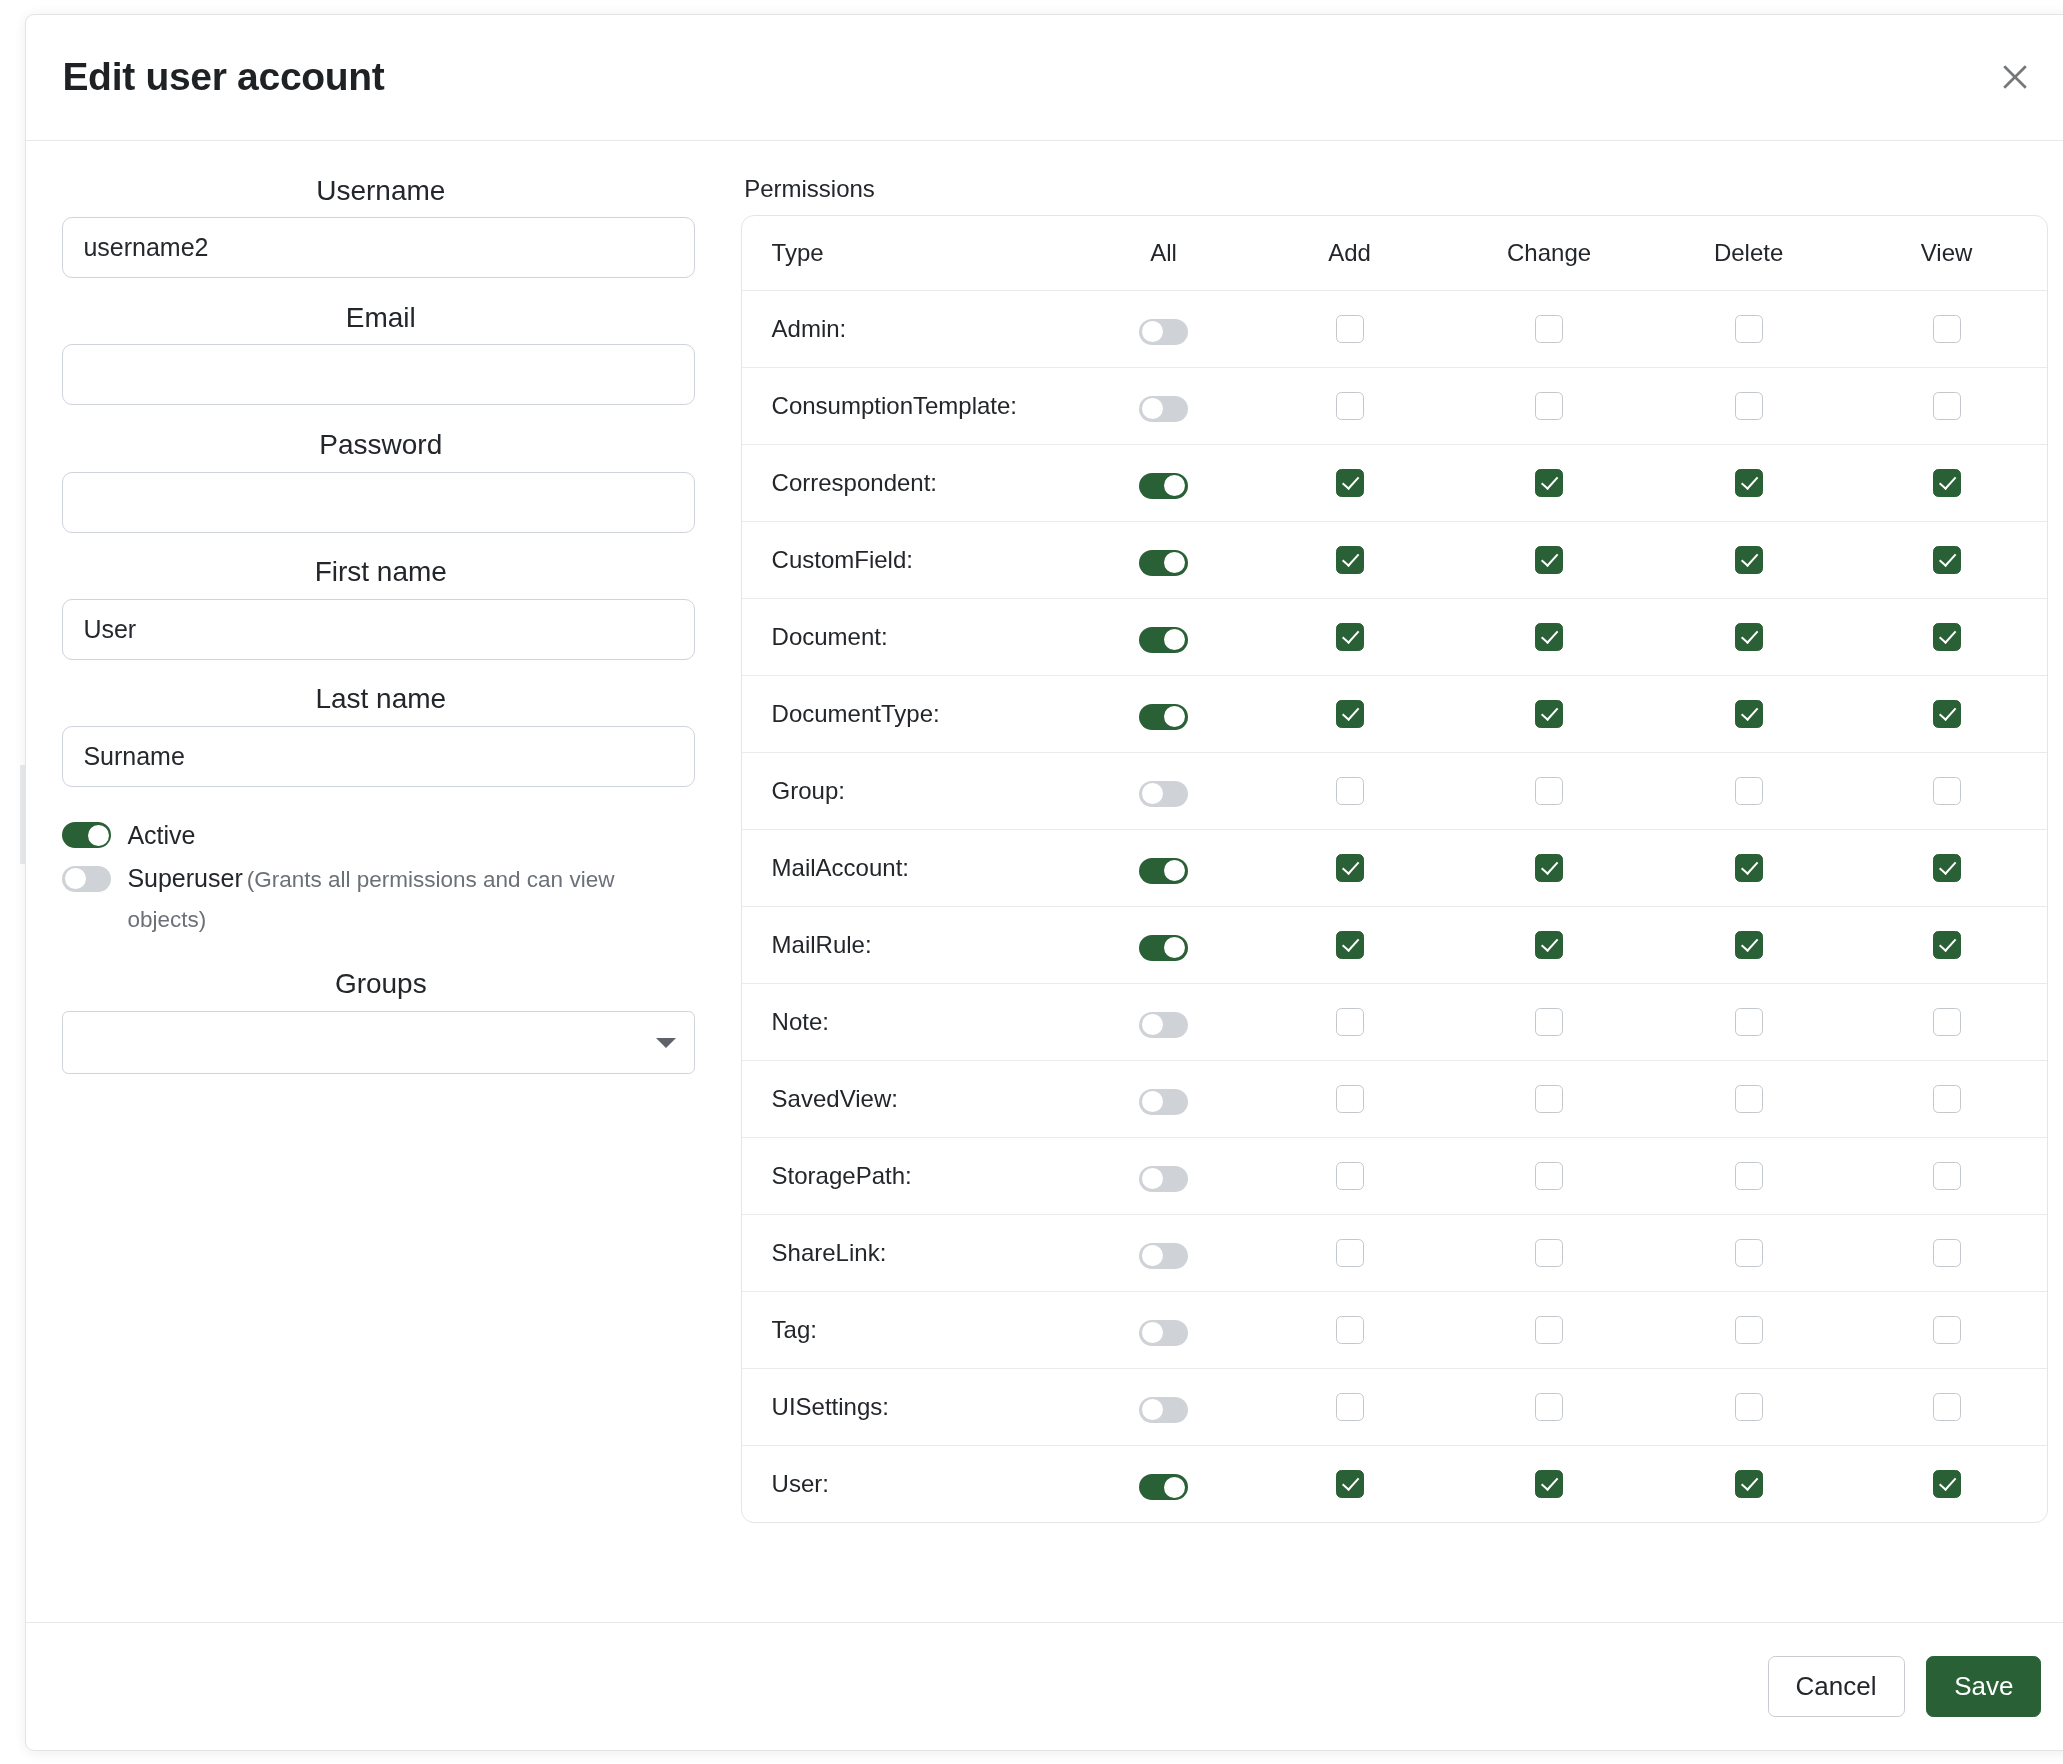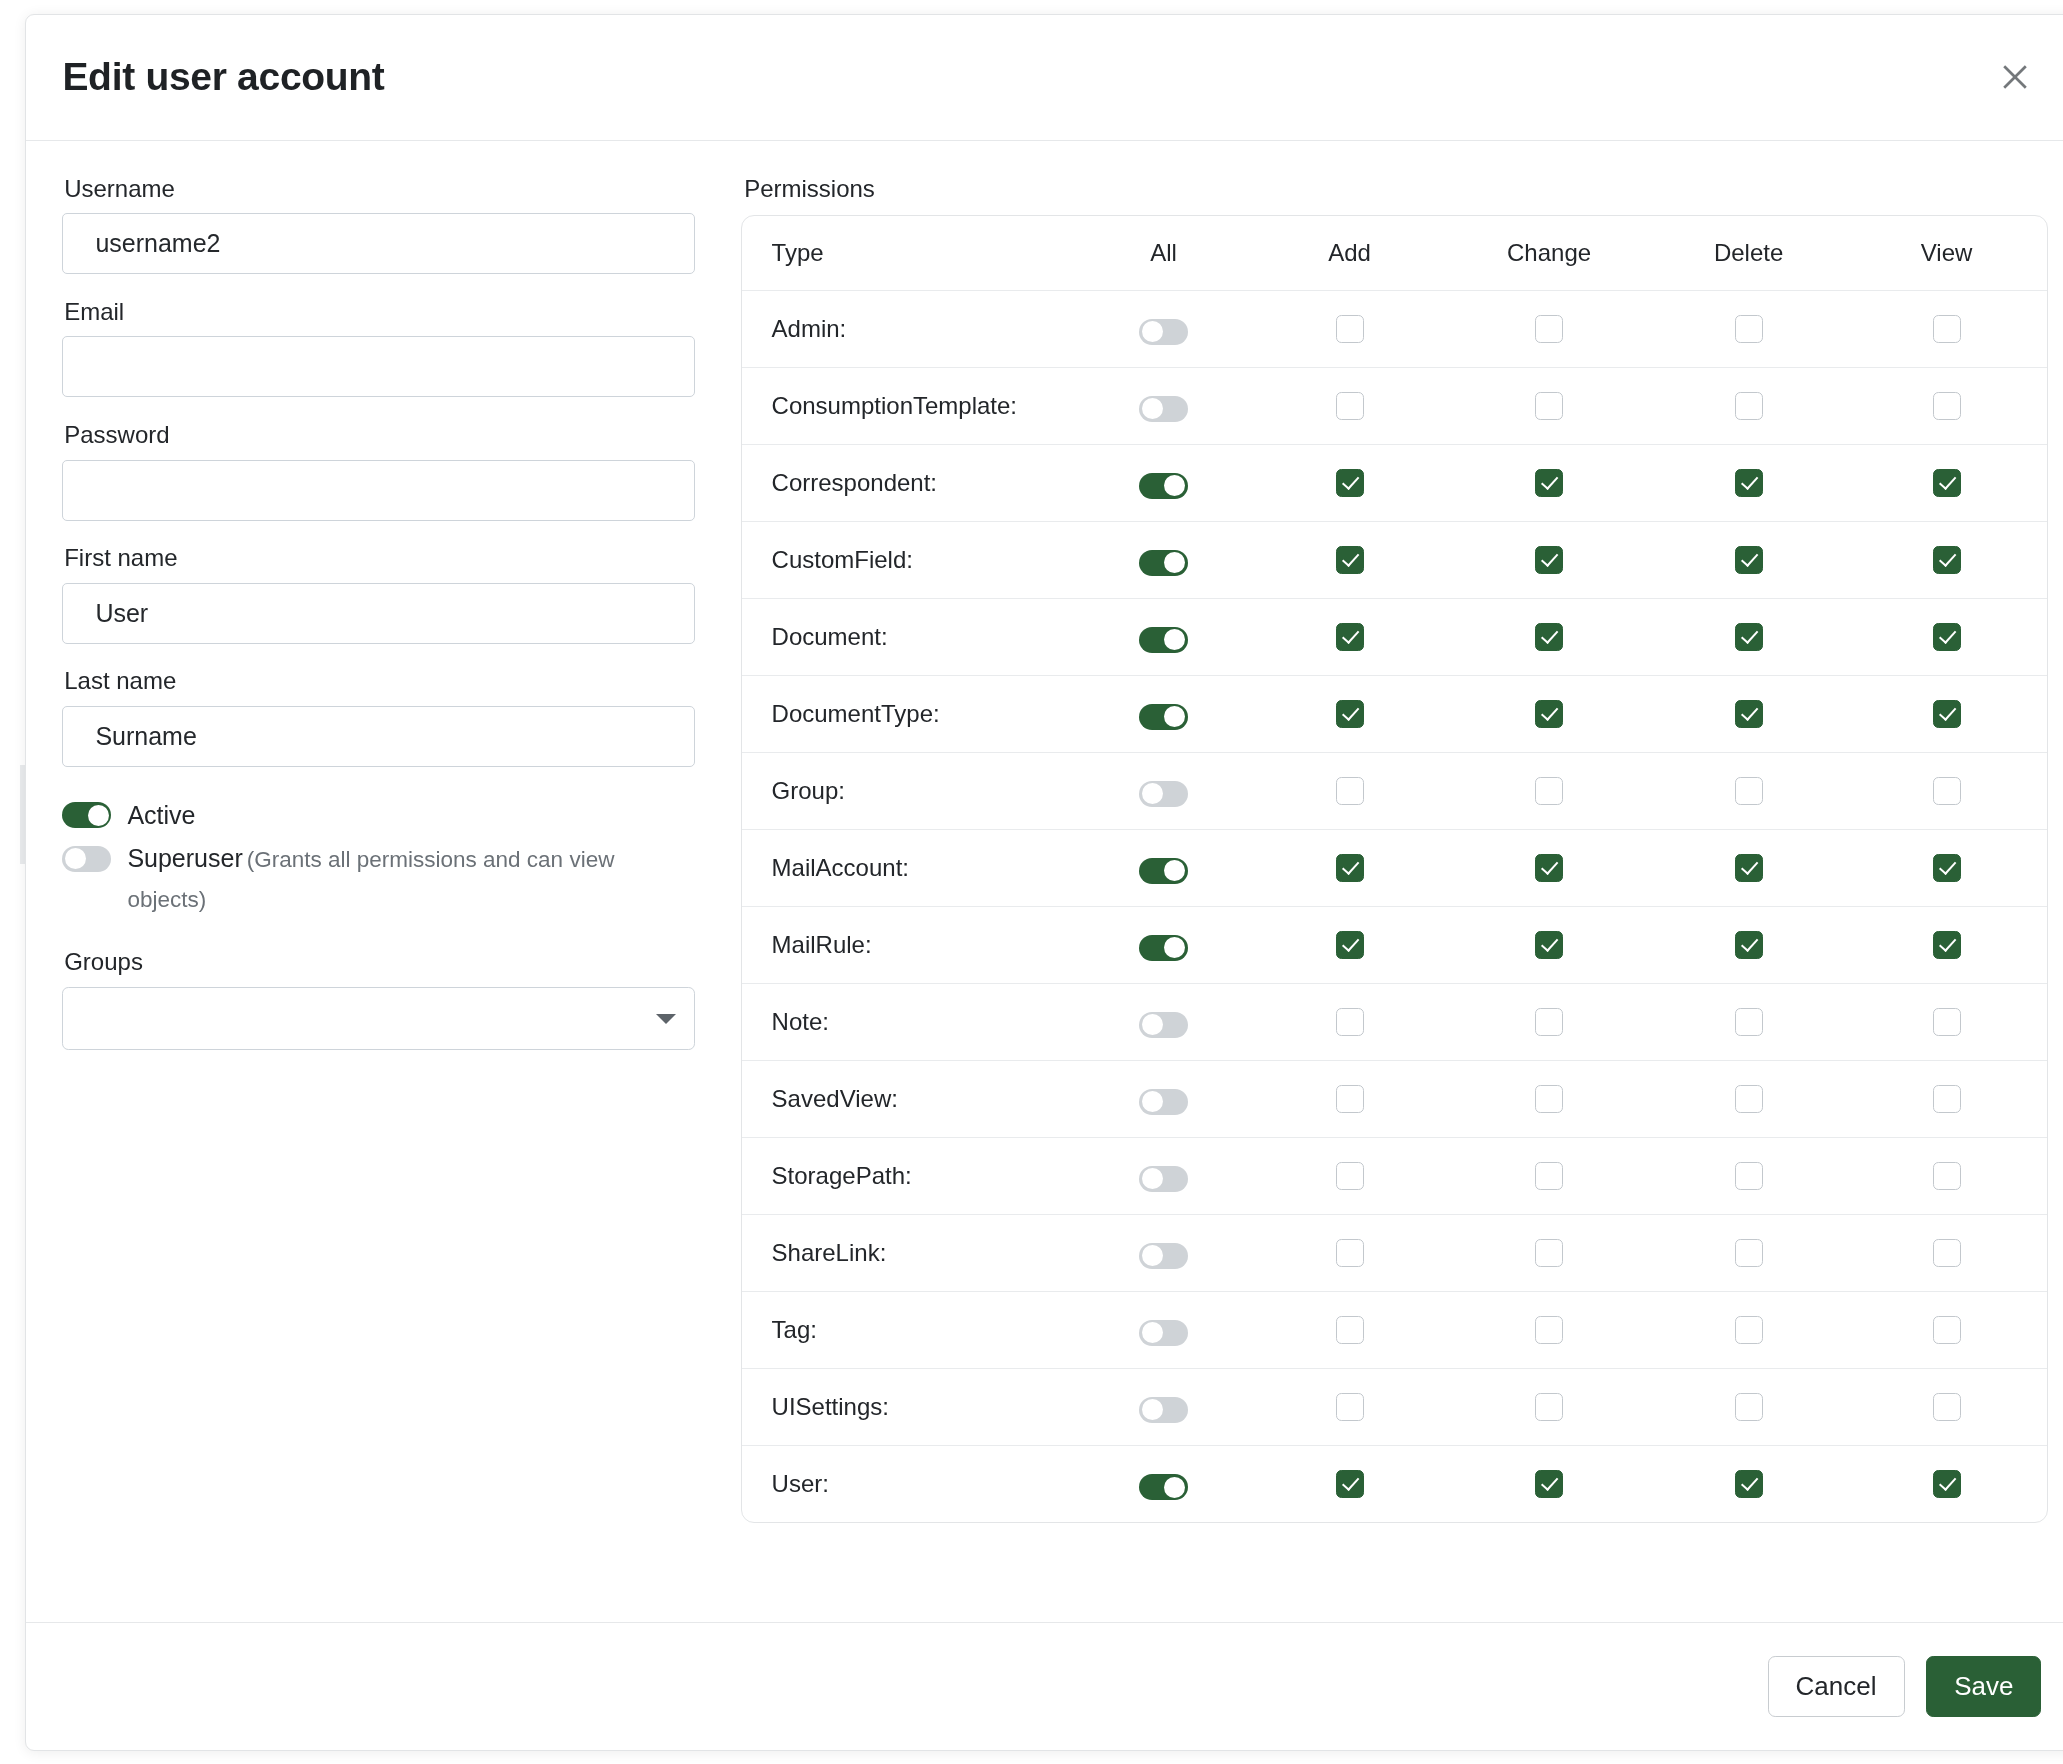--- a/index.html
+++ b/index.html
@@ -77,32 +77,33 @@
     width: 671px;
     flex: 0 0 671px;
     padding-right: 36px;
   }
   .right-col {
     flex: 1 1 auto;
     padding-left: 7.2px;
   }
 
   .field-label {
-    font-size: 24px;
+    font-size: 28px;
     color: #23262a;
     margin: 0 0 10.8px 1.8px;
+    text-align: center;
   }
   .text-input {
     width: 633px;
     height: 61px;
     border: 0.9px solid #ced4da;
-    border-radius: 5px;
+    border-radius: 10px;
     font-size: 25px;
     color: #25282c;
-    padding: 0 32px;
+    padding: 0 20px;
     background: #fff;
     outline: none;
     font-family: "Liberation Sans", sans-serif;
     margin-bottom: 23.4px;
   }
   .text-input::placeholder { color: #b9bfc5; }
 
   
   .toggle-row {
     display: flex;

